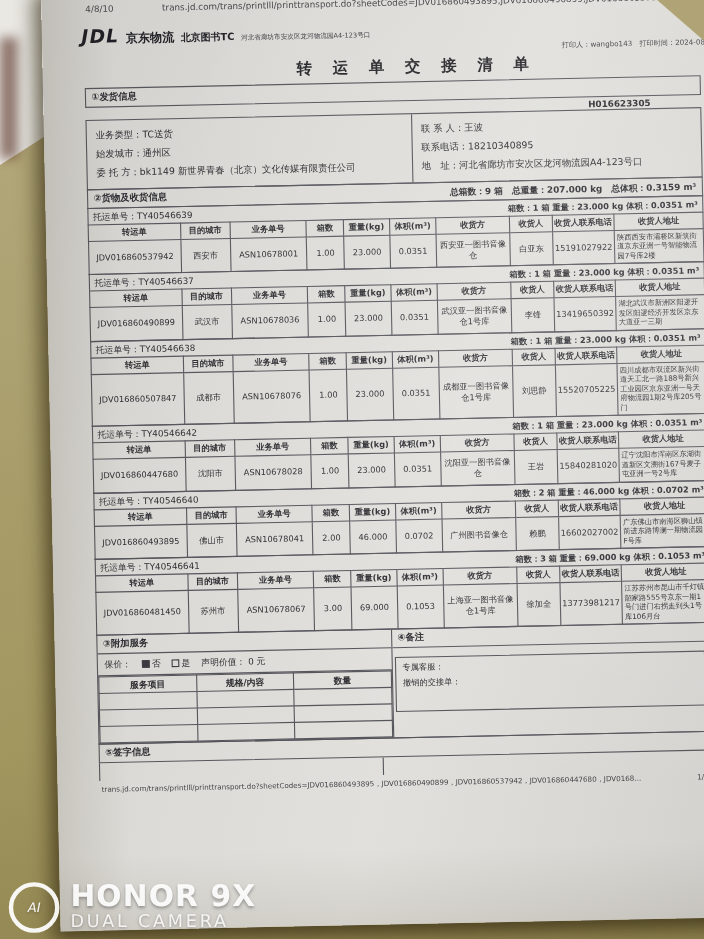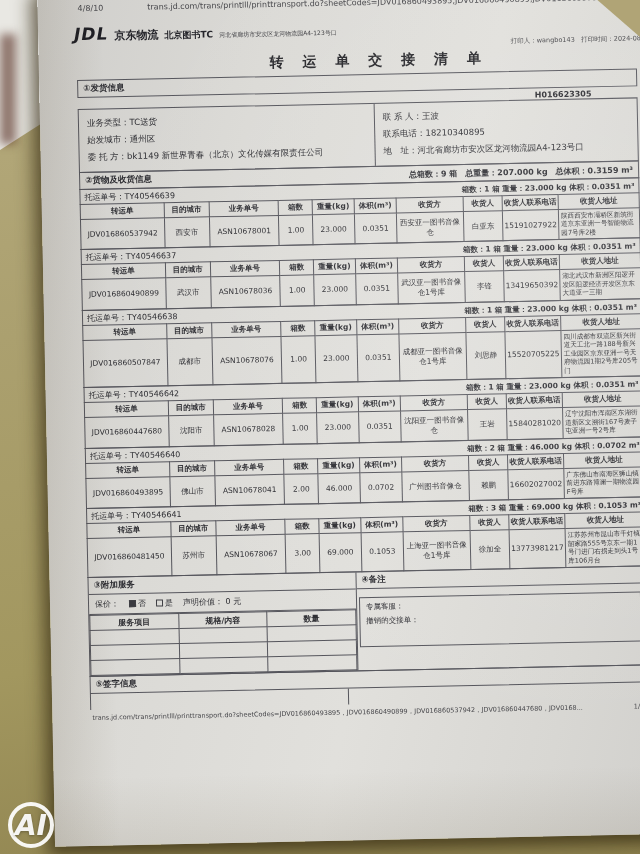--- a/index.html
+++ b/index.html
@@ -71,21 +71,21 @@
   .remarks-box { margin:8px 6px 6px 2px; border:1px solid #55555c; min-height:50px;
     font-size:7.5px; line-height:1.8; padding:2px 6px; }
   .sig-band { border:1px solid #55555c; margin-top:-1px; padding:2px 5px; font-size:8.5px; font-weight:bold; }
   .sig-area { border-left:1px solid #55555c; border-right:1px solid #55555c; height:16px; display:flex; }
   .sig-area .div { width:1px; background:#55555c; margin-left:46%; }
   .footer-row { display:flex; justify-content:space-between; font-size:6.5px; color:#46464a; margin-top:4px; padding:0 6px 0 2px; }
   
   .watermark { position:absolute; left:8px; bottom:6px; z-index:40; display:flex; align-items:center; gap:10px;
     color:rgba(255,255,255,.93); text-shadow:0 1px 3px rgba(0,0,0,.3); }
   .wm-circle { width:46px; height:46px; border:4px solid rgba(255,255,255,.93); border-radius:50%;
-    display:flex; align-items:center; justify-content:center; font-size:28px; font-weight:bold; font-style:italic; }
+    display:flex; align-items:center; justify-content:center; font-size:12px; font-weight:normal; font-style:italic; }
   .wm-l1 { font-size:27px; font-weight:bold; letter-spacing:1px; line-height:1; }
   .wm-l2 { font-size:16px; letter-spacing:2.5px; line-height:1.15; color:rgba(255,255,255,.85); }
 </style>
 </head>
 <body>
 
 <div class="under-sheet"></div>
 <div class="top-strip"></div>
 <div class="dark-blob"></div>
 
@@ -469,13 +469,17 @@
       <span>trans.jd.com/trans/printlll/printtransport.do?sheetCodes=JDV016860493895，JDV016860490899，JDV016860537942，JDV016860447680，JDV0168...</span>
       <span>1/2</span>
     </div>
   </div>
 </div>
 
 <div class="desk-corner"></div>
 
 <div class="watermark">
   <div class="wm-circle">AI</div>
+  <div class="wm-text">
+    <div class="wm-l1">HONOR 9X</div>
+    <div class="wm-l2">DUAL CAMERA</div>
+  </div>
 </div>
 
 </body></html>

